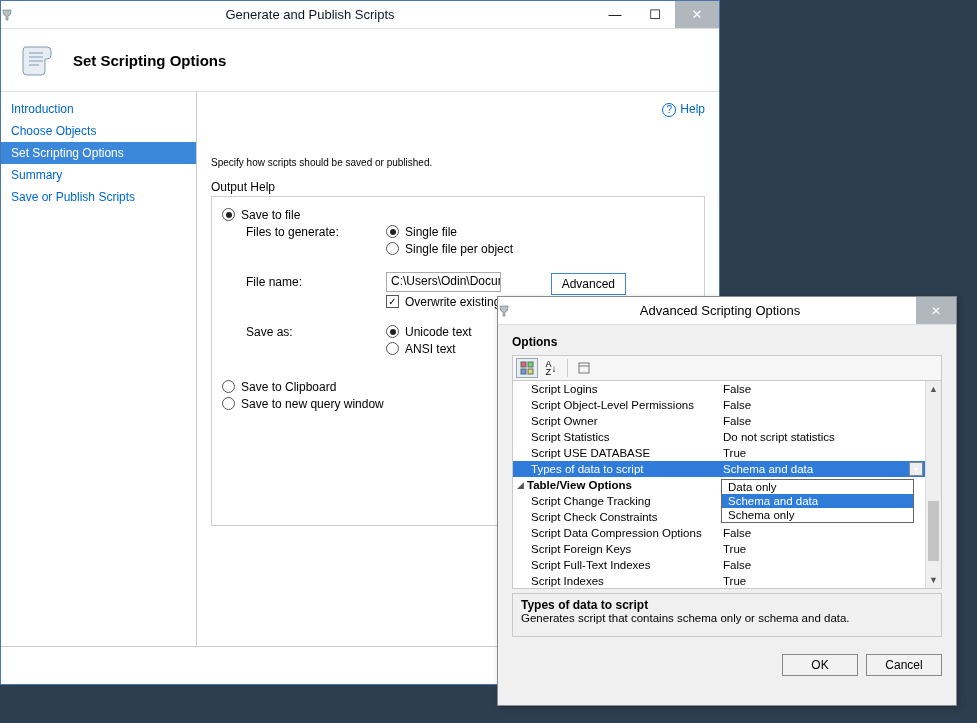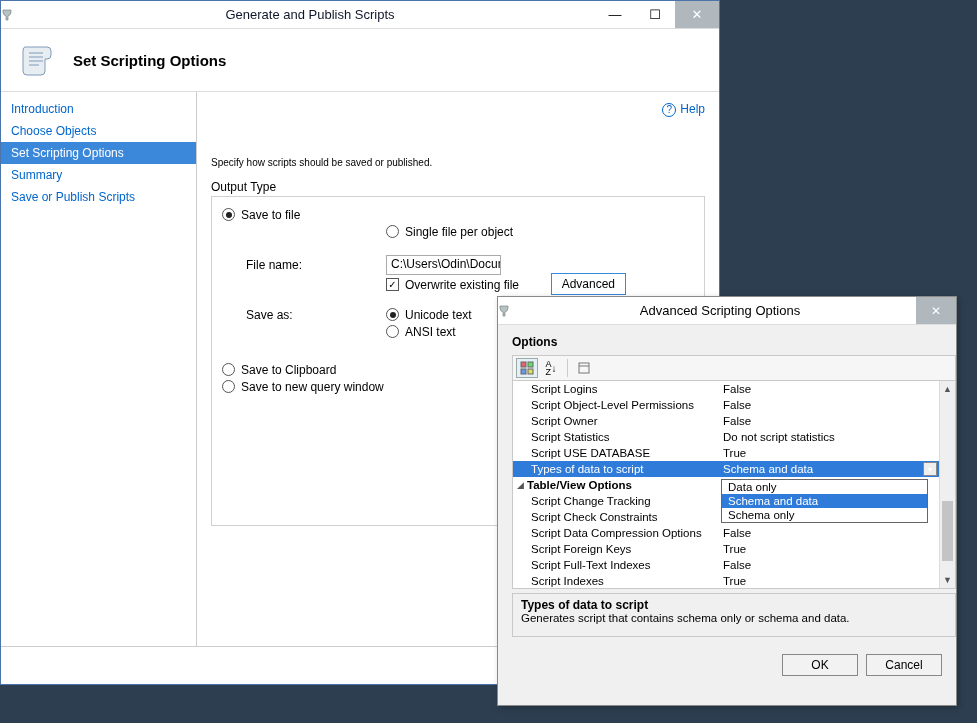--- a/index.html
+++ b/index.html
@@ -124,21 +124,21 @@
     box-shadow: 2px 2px 6px rgba(0,0,0,.25);
   }
   .dlg-title {
     height:28px; background:#fff; border-bottom:1px solid #ddd;
     display:flex; align-items:center;
   }
   .dlg-title .sysicon { width:26px; text-align:center;}
   .dlg-title .t { flex:1; text-align:center; font-size:13px;}
   .dlg-close { width:40px; height:100%; background:#b0b8be; color:#fff;
     display:flex;align-items:center;justify-content:center; font-size:12px;}
-  .dlg-body { padding: 10px 0 6px 14px; }
+  .dlg-body { padding: 10px 14px 6px 14px; }
   .opt-h { font-weight:700; margin-bottom:6px;}
   .toolbar {
     border:1px solid #c9c9c9; background:#f6f6f6;
     height:26px; display:flex; align-items:center; gap:2px; padding:0 3px;
     margin-bottom:0;
   }
   .tbtn {
     width:22px;height:20px; border:1px solid transparent;
     display:flex;align-items:center;justify-content:center; font-size:12px;
   }
@@ -214,30 +214,35 @@
       <div class="navitem">Summary</div>
       <div class="navitem">Save or Publish Scripts</div>
     </div>
 
     <div class="content">
       <div class="helprow">
         <span class="helpicon">?</span><a href="#">Help</a>
       </div>
       <div class="lead">Specify how scripts should be saved or published.</div>
 
-      <div class="group-label">Output Type</div>
+      <div class="group-label">Output Help</div>
 
       <div class="group" style="position:relative;height:330px;">
         <div class="adv-btn">Advanced</div>
 
         <div class="row">
           <span class="radio selected"></span>
           <span>Save to file</span>
         </div>
 
+        <div class="row indent">
+          <span class="col-label">Files to generate:</span>
+          <span class="radio selected"></span>
+          <span>Single file</span>
+        </div>
         <div class="row indent">
           <span class="col-label"></span>
           <span class="radio"></span>
           <span>Single file per object</span>
         </div>
 
         <div style="height:10px"></div>
         <div class="row indent">
           <span class="col-label">File name:</span>
           <span class="textfield">C:\Users\Odin\Document</span>

